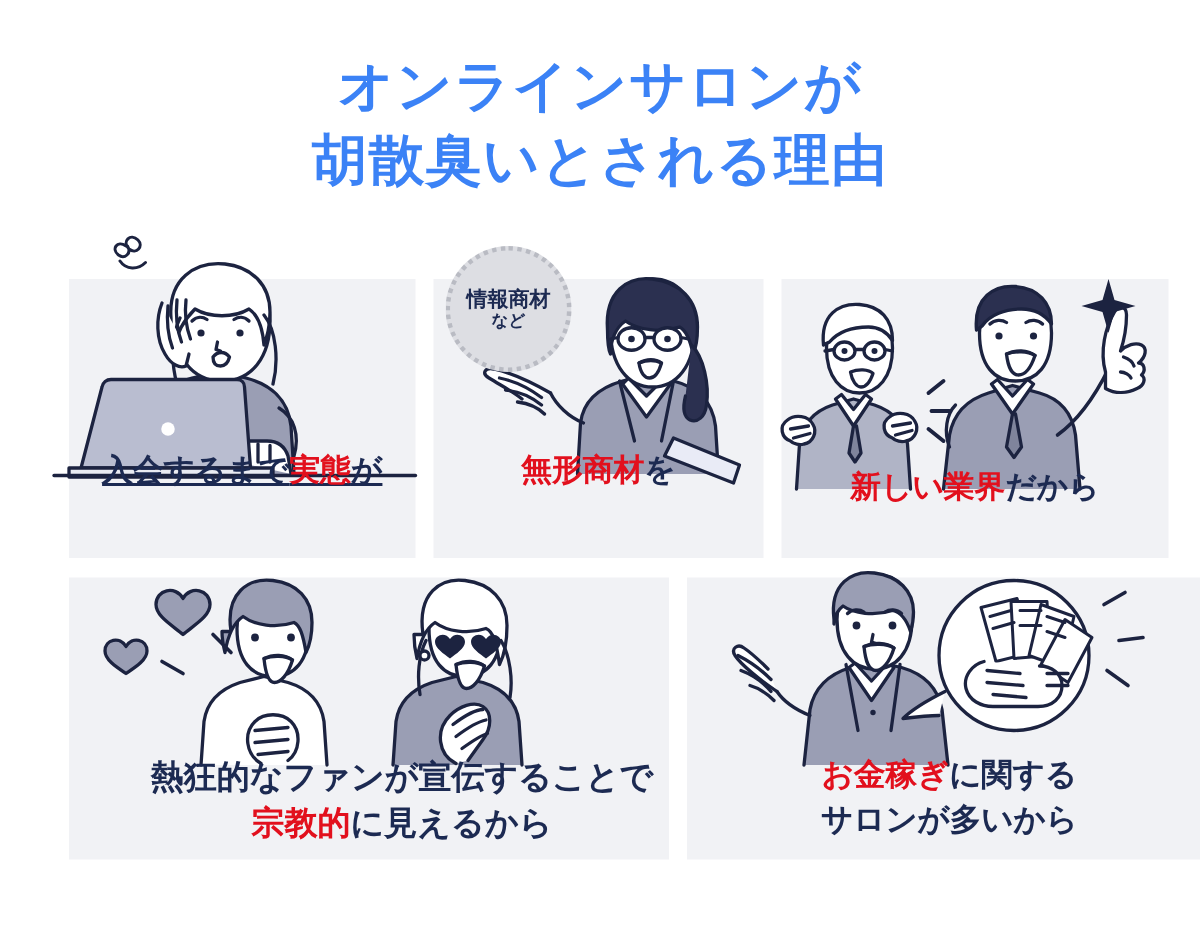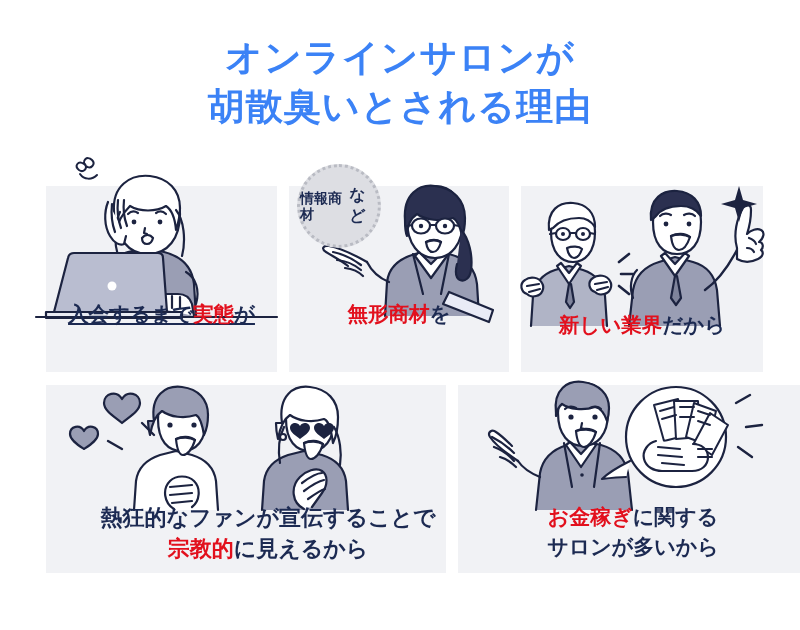--- a/index.html
+++ b/index.html
@@ -50,49 +50,49 @@
     font-weight:bold;
     line-height:1.42;
     z-index:5;
   }
   .caption .ln{display:block;white-space:nowrap;}
   .hl{color:#e2101d;}
 
   
   #card-1{left:46px;top:186px;width:231px;height:186px;}
   #card-2{left:289px;top:186px;width:220px;height:186px;}
-  #card-3{left:521px;top:186px;width:242px;height:186px;}
+  #card-3{left:521px;top:186px;width:242px;height:186px;padding-left:16px;}
   
   #card-4{left:46px;top:385px;width:400px;height:188px;}
   #card-5{left:458px;top:385px;width:350px;height:188px;}
 
   #cap-1{top:113px;font-size:20.5px;text-align:center;text-decoration:underline;}
   #cap-2{top:113px;font-size:20.5px;text-align:center;}
   #cap-3{top:124px;font-size:20.5px;text-align:center;}
   #cap-4{top:117px;font-size:22px;text-align:center;padding-left:44px;}
   #cap-5{top:117px;font-size:21px;text-align:center;}
 
   
   .dot-bubble{
     position:absolute;
     width:84px;height:84px;
     border-radius:50%;
     background:#dddee3;
     border:3px dotted #b9bbc3;
     box-sizing:border-box;
     display:flex;
-    flex-direction:row;
+    flex-direction:column;
     align-items:center;
     justify-content:center;
     color:#1c2a52;
     font-weight:bold;
     z-index:6;
   }
   .dot-bubble .b1{font-size:14px;line-height:1.15;}
-  .dot-bubble .b2{font-size:16px;line-height:1.3;}
+  .dot-bubble .b2{font-size:11px;line-height:1.3;}
 </style>
 </head>
 <body>
 
 <div class="infographic">
 
   <div class="title-block">
     <span class="title-line">オンラインサロンが</span>
     <span class="title-line">胡散臭いとされる理由</span>
   </div>

